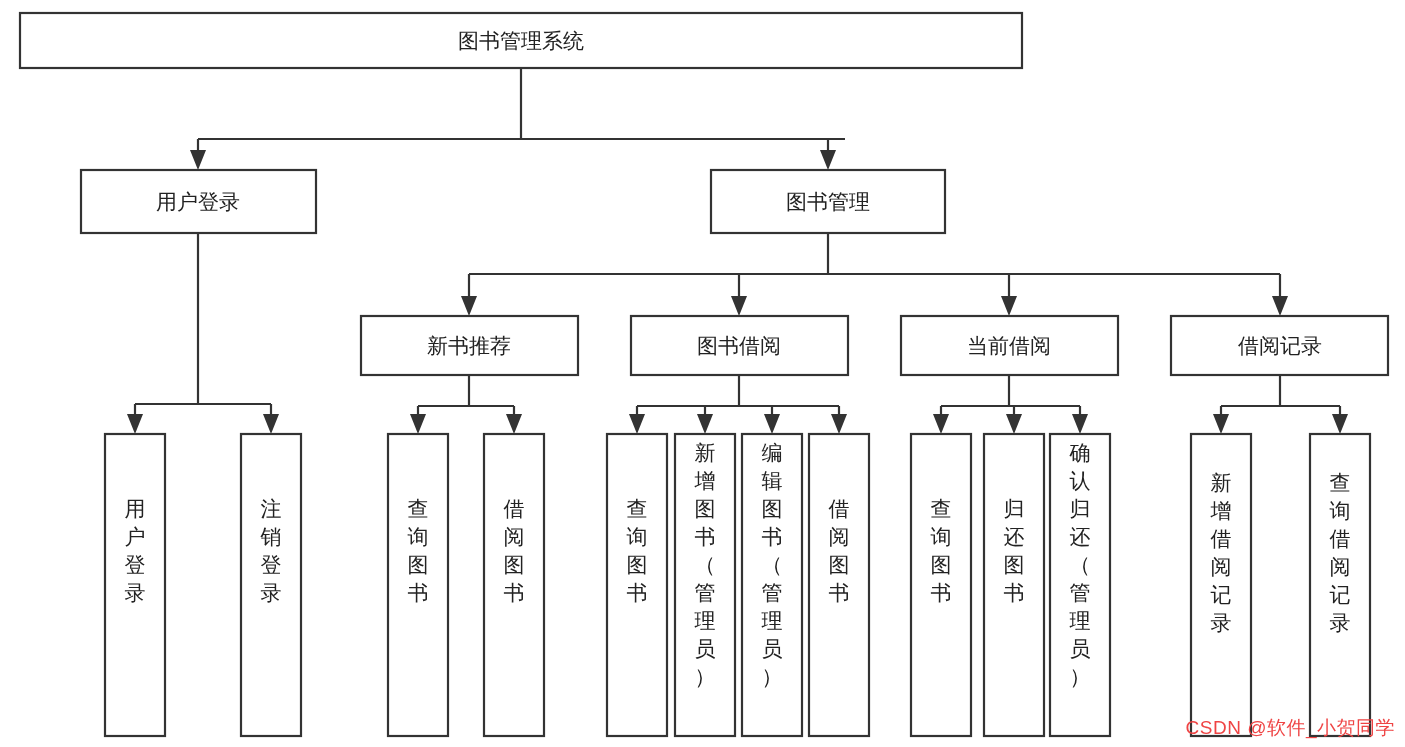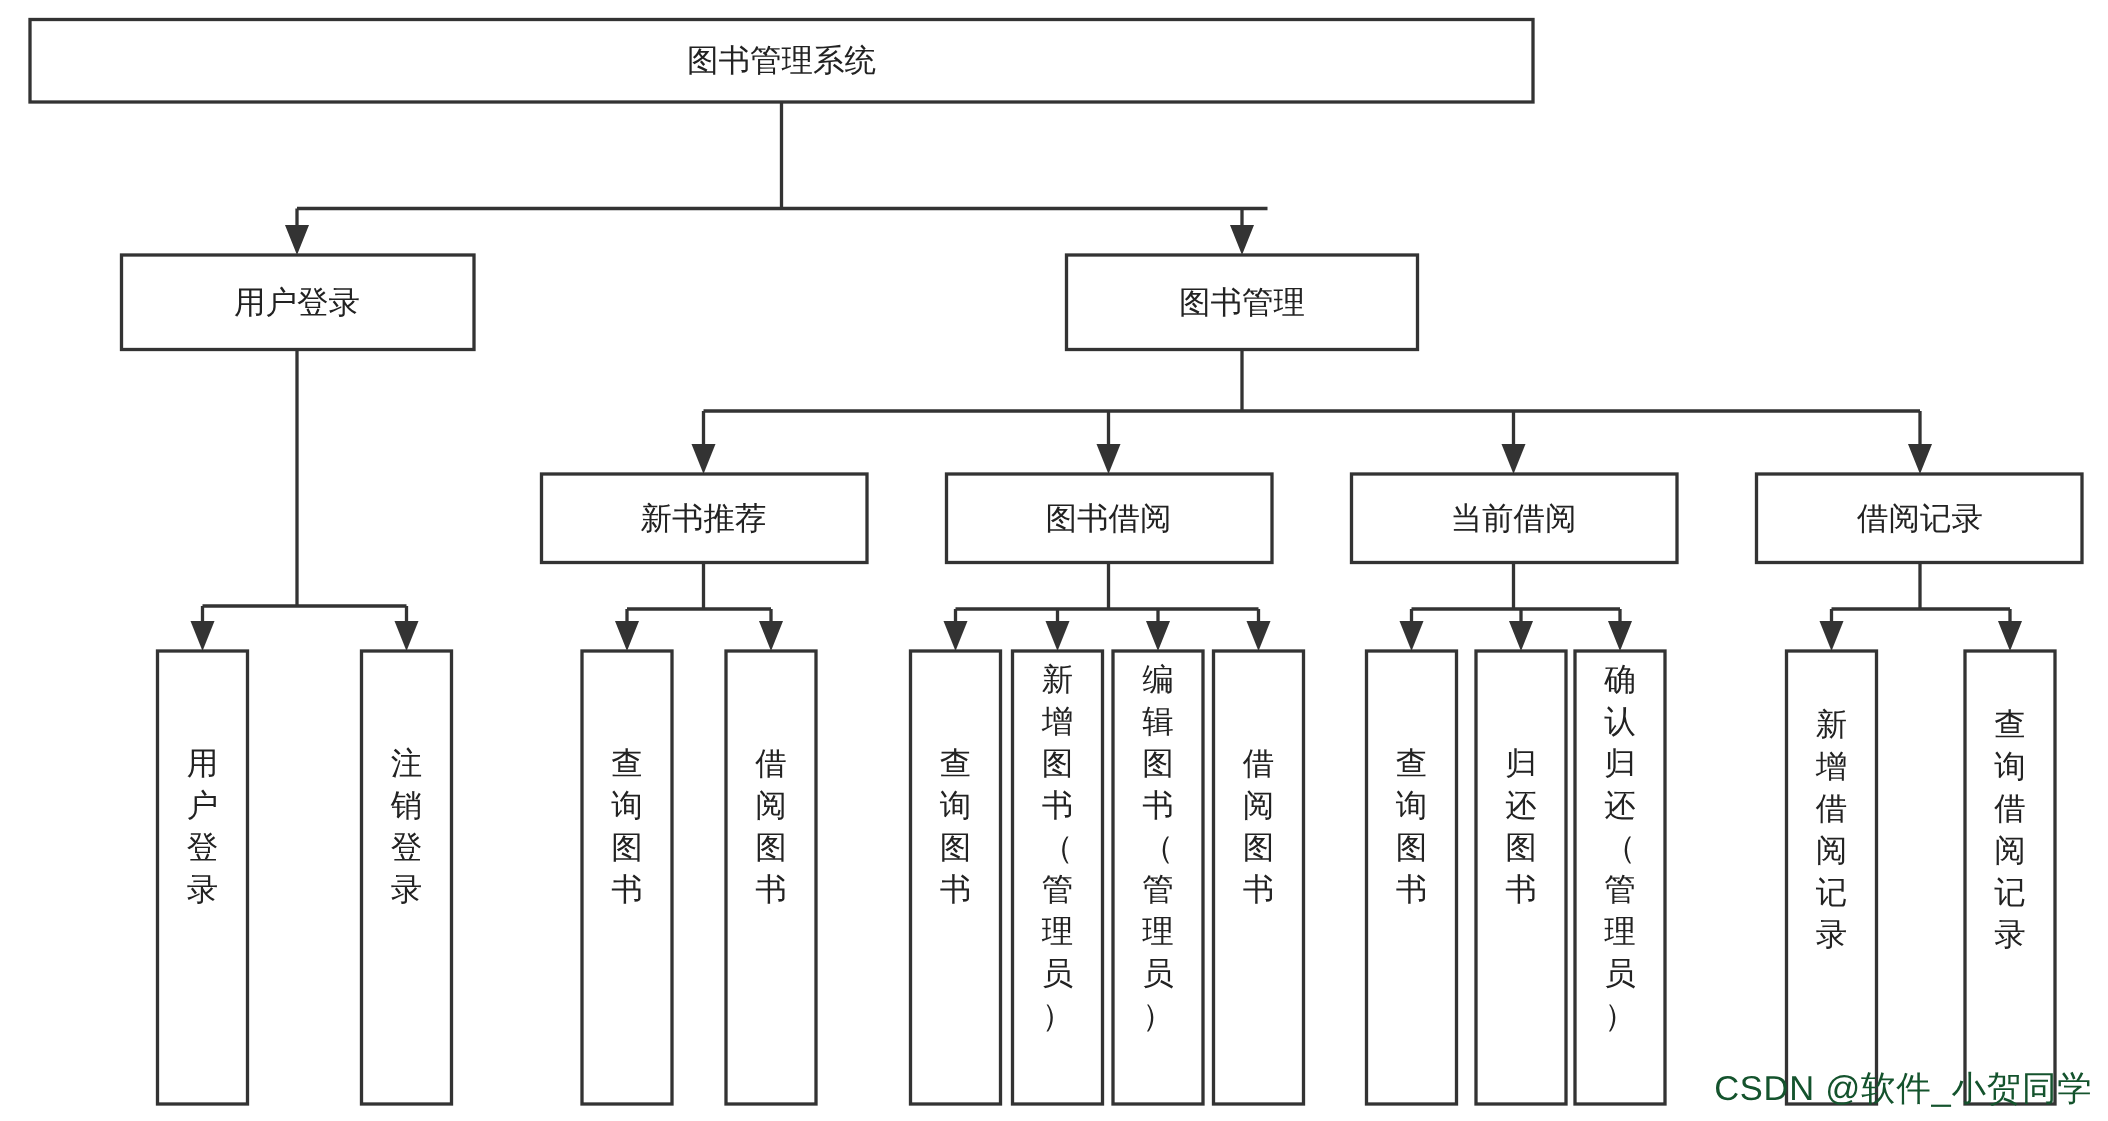--- a/index.html
+++ b/index.html
@@ -53,22 +53,22 @@
     font-family: "Liberation Sans", "DejaVu Sans", sans-serif;
     font-size: 21px;
     fill: #222222;
     text-anchor: middle;
   }
   .watermark {
     position: absolute;
     right: 10px;
     bottom: 6px;
     font-family: "Liberation Sans", "DejaVu Sans", sans-serif;
-    font-size: 23px;
-    color: #14532d;
+    font-size: 19px;
+    color: #ef4444;
     white-space: nowrap;
     letter-spacing: 0.5px;
     user-select: none;
   }
 </style>
 </head>
 <body>
 
 <div id="diagram-root">
 

